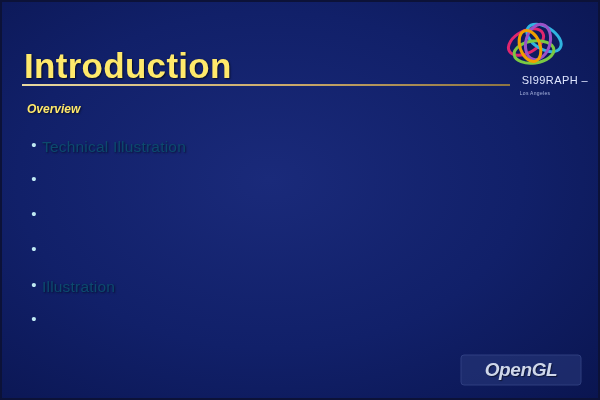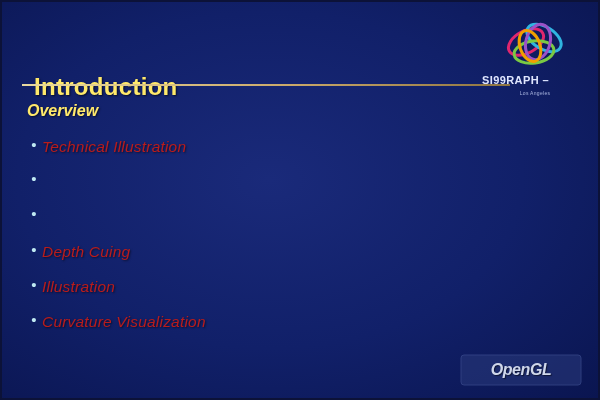--- a/index.html
+++ b/index.html
@@ -18,44 +18,43 @@
   .slide-frame {
     position: absolute;
     inset: 0;
     border: 2px solid #0c1238;
     pointer-events: none;
   }
 
   
   .title {
     position: absolute;
-    left: 34px;
+    left: 24px;
     top: 46px;
-    font-size: 24px;
+    font-size: 35px;
     font-weight: bold;
     color: #ffe96b;
     letter-spacing: 0.3px;
     text-shadow: 1px 1px 2px rgba(0,0,0,0.65);
-    margin-top: 27px;
   }
   .title-rule {
     position: absolute;
     left: 22px;
     top: 84px;
     width: 488px;
     height: 2px;
     background: linear-gradient(to right, #e8d9a0 0%, #caa96a 55%, #8d7442 100%);
   }
 
   
   .overview {
     position: absolute;
     left: 27px;
     top: 102px;
-    font-size: 16px;
+    font-size: 12px;
     font-style: italic;
     font-weight: bold;
     color: #ffe96b;
     text-shadow: 1px 1px 2px rgba(0,0,0,0.6);
   }
 
   
   .bullets {
     position: absolute;
     left: 26px;
@@ -72,42 +71,41 @@
     font-size: 15px;
     line-height: 1;
     color: #bfe9f2;
     flex: 0 0 16px;
     text-align: center;
     position: relative;
     top: -2px;
   }
   .bullet-text {
     font-size: 15.5px;
-    color: #b91c1c;
+    color: #0c4a6e;
     letter-spacing: 0.2px;
     text-shadow: 1px 1px 2px rgba(0,0,0,0.55);
-    font-style: italic;
   }
 
   
   .siggraph {
     position: absolute;
     right: 12px;
     top: 12px;
     width: 106px;
     height: 86px;
   }
   .siggraph svg { display: block; }
   .sig-text {
     position: absolute;
     left: 0; right: 0;
     bottom: 12px;
-    text-align: left;
+    text-align: right;
     font-size: 11px;
-    font-weight: bold;
+    font-weight: normal;
     color: #dfe6ff;
     letter-spacing: 0.4px;
     white-space: nowrap;
   }
   .sig-sub {
     position: absolute;
     left: 0; right: 0;
     bottom: 2px;
     text-align: center;
     font-size: 5px;
@@ -124,21 +122,21 @@
     width: 122px;
     height: 32px;
   }
   .ogl-text {
     position: absolute;
     left: 0; top: 0;
     width: 100%; height: 100%;
     display: flex;
     align-items: center;
     justify-content: center;
-    font-size: 16px;
+    font-size: 19px;
     font-weight: bold;
     font-style: italic;
     color: #cfd7ea;
     text-shadow: 1px 1px 1px rgba(0,0,0,0.5);
     letter-spacing: -0.4px;
   }
 </style>
 </head>
 <body>
 
@@ -159,31 +157,29 @@
   <div class="bullet-row">
     <span class="bullet-dot">•</span>
   </div>
 
   <div class="bullet-row">
     <span class="bullet-dot">•</span>
   </div>
 
   <div class="bullet-row">
     <span class="bullet-dot">•</span>
-    <span class="bullet-text">Depth Cuing</span>
   </div>
 
   <div class="bullet-row">
     <span class="bullet-dot">•</span>
     <span class="bullet-text">Illustration</span>
   </div>
 
   <div class="bullet-row">
     <span class="bullet-dot">•</span>
-    <span class="bullet-text">Curvature Visualization</span>
   </div>
 
 </div>
 
 <div class="siggraph">
   <svg width="106" height="70" viewBox="0 0 106 70">
     <g fill="none" stroke-width="3">
       <ellipse cx="44" cy="30" rx="19" ry="11" stroke="#e0266e" transform="rotate(-28 44 30)"></ellipse>
       <ellipse cx="62" cy="26" rx="19" ry="11" stroke="#2fb4e0" transform="rotate(32 62 26)"></ellipse>
       <ellipse cx="52" cy="40" rx="20" ry="11" stroke="#7ac943" transform="rotate(-8 52 40)"></ellipse>

